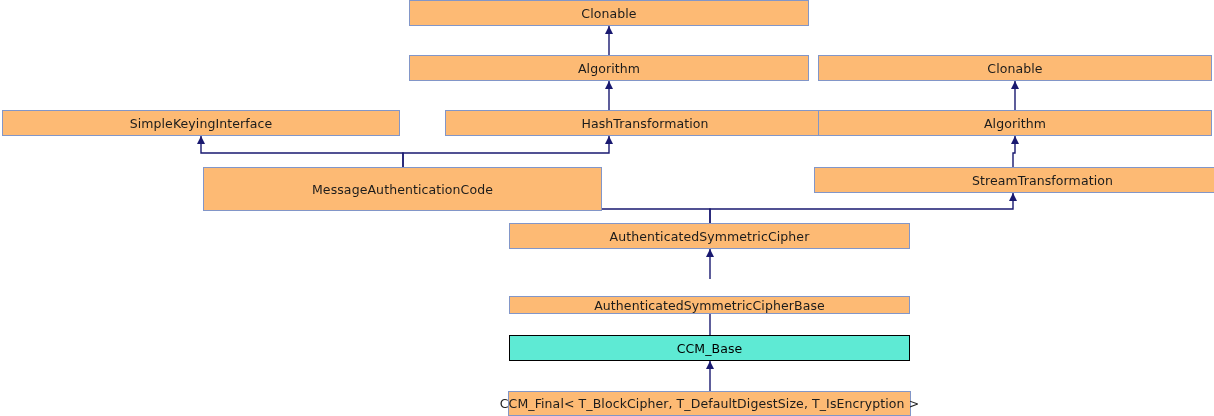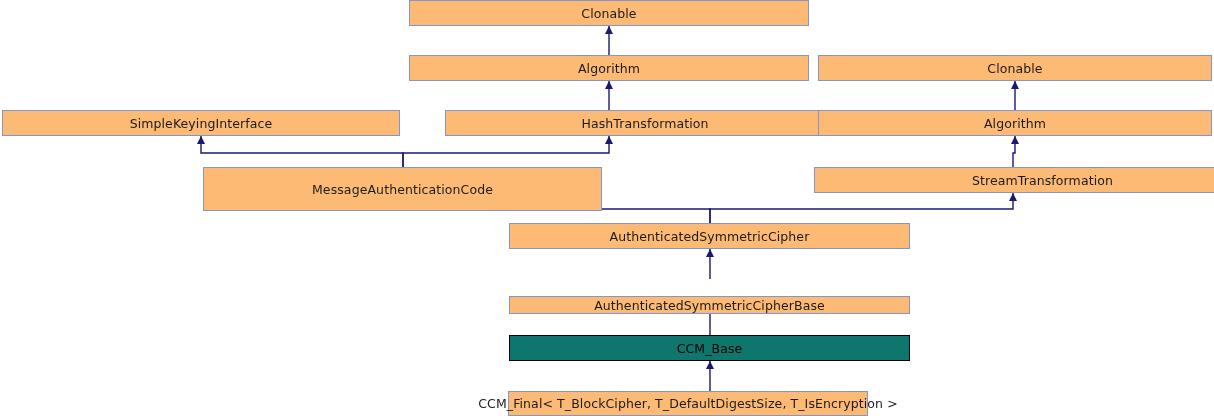--- a/index.html
+++ b/index.html
@@ -18,21 +18,21 @@
     border:1px solid #8296c8;
     display:flex;
     align-items:center;
     justify-content:center;
     font-size:12.5px;
     color:#1c1c1c;
     white-space:nowrap;
     letter-spacing:0.1px;
   }
   .node.current{
-    background:#0f766e;
+    background:#5eead4;
     border:1.5px solid #000000;
     color:#000000;
   }
   .node .label{pointer-events:none;}
   svg#edges{
     position:absolute;
     left:0;top:0;
     width:1214px;height:416px;
     pointer-events:none;
   }
@@ -98,17 +98,17 @@
       </div>
       <div class="node" style="left: 509px; top: 223px; width: 401px; height: 26px;">
         <span class="label">AuthenticatedSymmetricCipher</span>
       </div>
       <div class="node" style="left: 509px; top: 296px; width: 401px; height: 18px;">
         <span class="label">AuthenticatedSymmetricCipherBase</span>
       </div>
       <div class="node current" style="left: 509px; top: 335px; width: 401px; height: 26px;">
         <span class="label">CCM_Base</span>
       </div>
-      <div class="node" style="left: 508px; top: 391px; width: 360px; height: 25px;">
+      <div class="node" style="left: 508px; top: 391px; width: 403px; height: 25px;">
         <span class="label">CCM_Final&lt; T_BlockCipher, T_DefaultDigestSize, T_IsEncryption &gt;</span>
       </div>
     </div>
 </div>
 
 </body></html>

